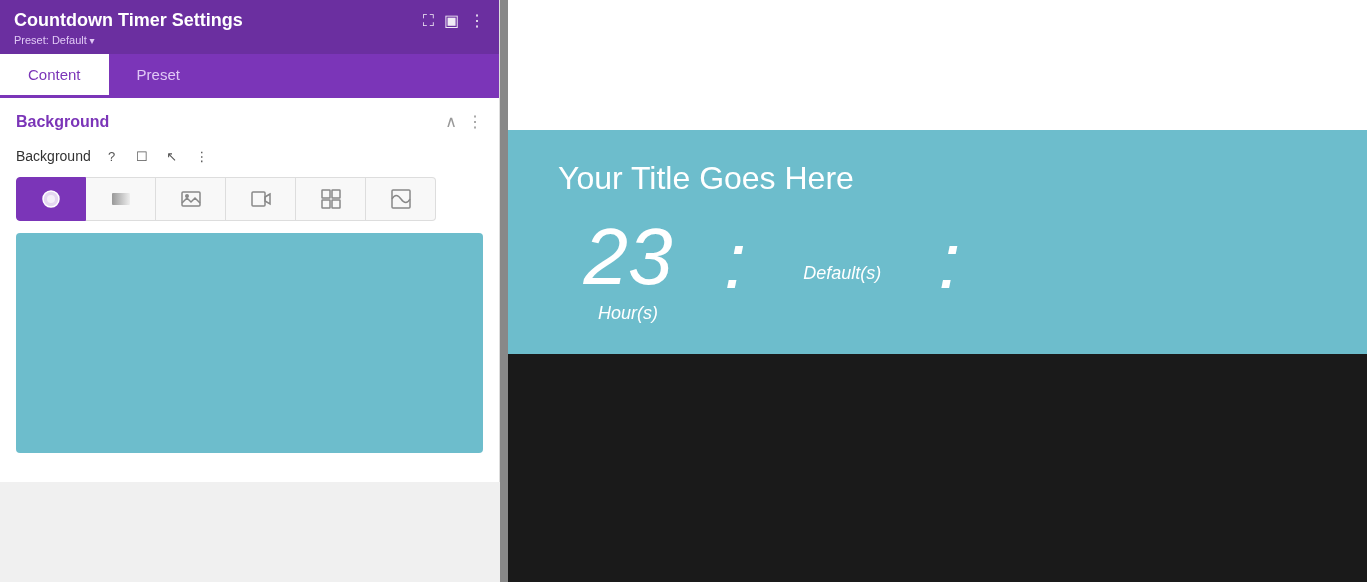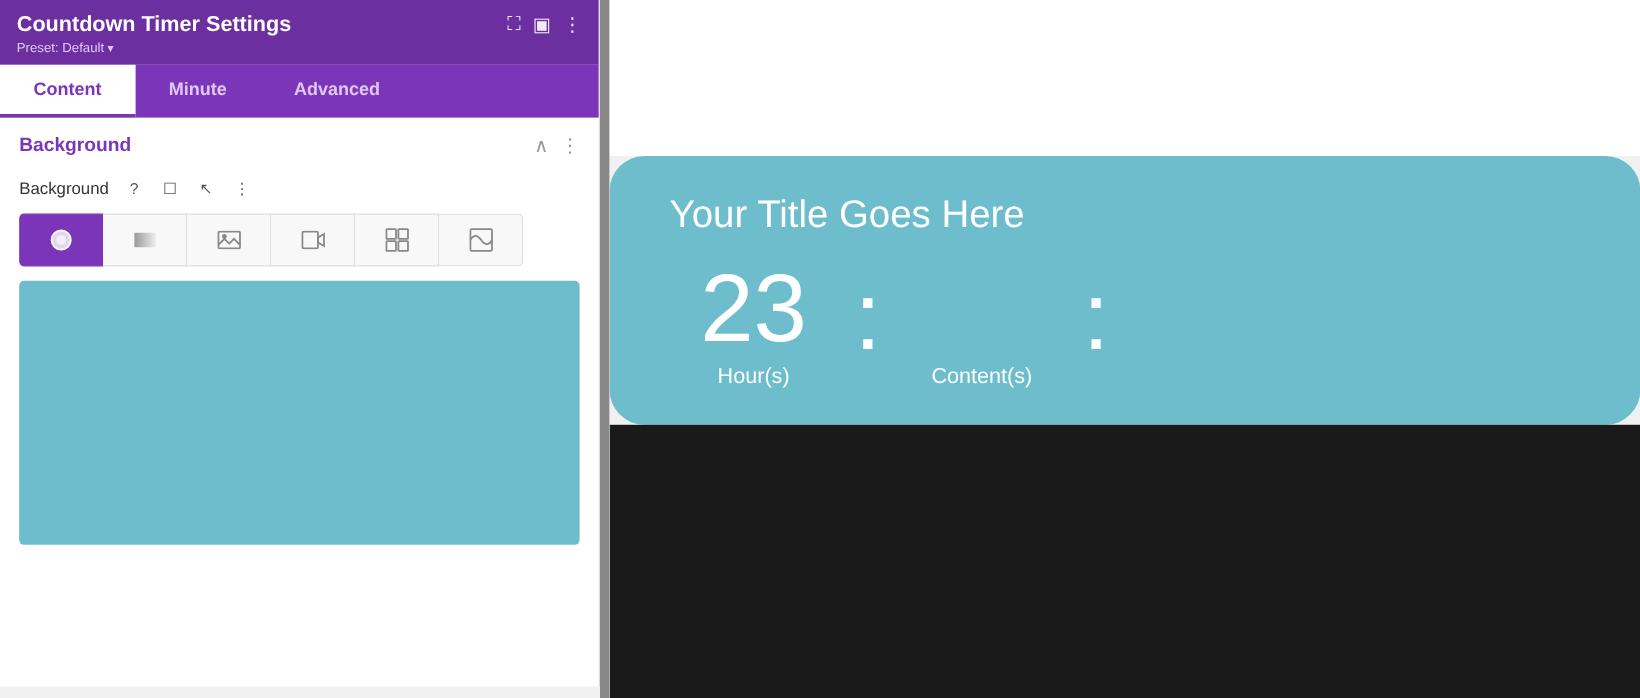--- a/index.html
+++ b/index.html
@@ -6,21 +6,21 @@
     body { font-family: 'Segoe UI', Arial, sans-serif; display: flex; width: 1367px; height: 582px; overflow: hidden; background: #f0f0f0; }
 
     
     .left-panel {
       width: 500px;
       min-width: 500px;
       background: #fff;
       display: flex;
       flex-direction: column;
       border-right: 1px solid #ddd;
-      height: 572px;
+      height: 482px;
       overflow: hidden;
     }
 
     .panel-header {
       background: #6b2fa0;
       color: #fff;
       padding: 10px 14px 8px 14px;
     }
 
     .panel-header-top {
@@ -65,21 +65,21 @@
     .tabs {
       display: flex;
       background: #7b35b8;
     }
 
     .tab {
       padding: 12px 28px;
       color: #e0c8f5;
       font-size: 15px;
       cursor: pointer;
-      font-weight: 700;
+      font-weight: 400;
       border-bottom: 3px solid transparent;
     }
 
     .tab.active {
       background: #fff;
       color: #7b35b8;
       border-bottom: 3px solid #7b35b8;
     }
 
     
@@ -209,34 +209,34 @@
     .canvas-top-white {
       background: #ffffff;
       height: 130px;
       flex-shrink: 0;
     }
 
     .canvas-timer-bg {
       background: #6dbdcc;
       padding: 30px 50px 30px 50px;
       flex-shrink: 0;
-      border-radius: 29px;
     }
 
     .timer-title {
       color: #fff;
       font-size: 32px;
       font-weight: 400;
       margin-bottom: 20px;
     }
 
     .timer-display {
       display: flex;
-      align-items: flex-end;
-      gap: 4px;
+      align-items: center;
+      gap: 16px;
+      font-style: italic;
     }
 
     .timer-unit {
       display: flex;
       flex-direction: column;
       align-items: center;
       min-width: 140px;
     }
 
     .timer-number {
@@ -277,22 +277,21 @@
         <span title="Maximize">⛶</span>
         <span title="Columns">▣</span>
         <span title="More">⋮</span>
       </div>
     </div>
     <div class="preset-label">Preset: Default</div>
   </div>
 
   <div class="tabs">
     <div class="tab active">Content</div>
-    <div class="tab">Minute</div>
-    <div class="tab">Advanced</div>
+    <div class="tab">Preset</div>
   </div>
 
   <div class="panel-body">
     <div class="section-header">
       <span class="section-title">Background</span>
       <div class="section-header-icons">
         <span title="Collapse">∧</span>
         <span title="More">⋮</span>
       </div>
     </div>
@@ -363,19 +362,19 @@
   <div class="canvas-top-white"></div>
   <div class="canvas-timer-bg" style="background:#6dbdcc;">
     <div class="timer-title">Your Title Goes Here</div>
     <div class="timer-display">
       <div class="timer-unit">
         <span class="timer-number">23</span>
         <span class="timer-label">Hour(s)</span>
       </div>
       <span class="timer-colon">:</span>
       <div class="timer-unit">
-        <span class="timer-label">Content(s)</span>
+        <span class="timer-label">Default(s)</span>
       </div>
       <span class="timer-colon">:</span>
     </div>
   </div>
   <div class="canvas-bottom-dark"></div>
 </div>
 
 </body></html>

